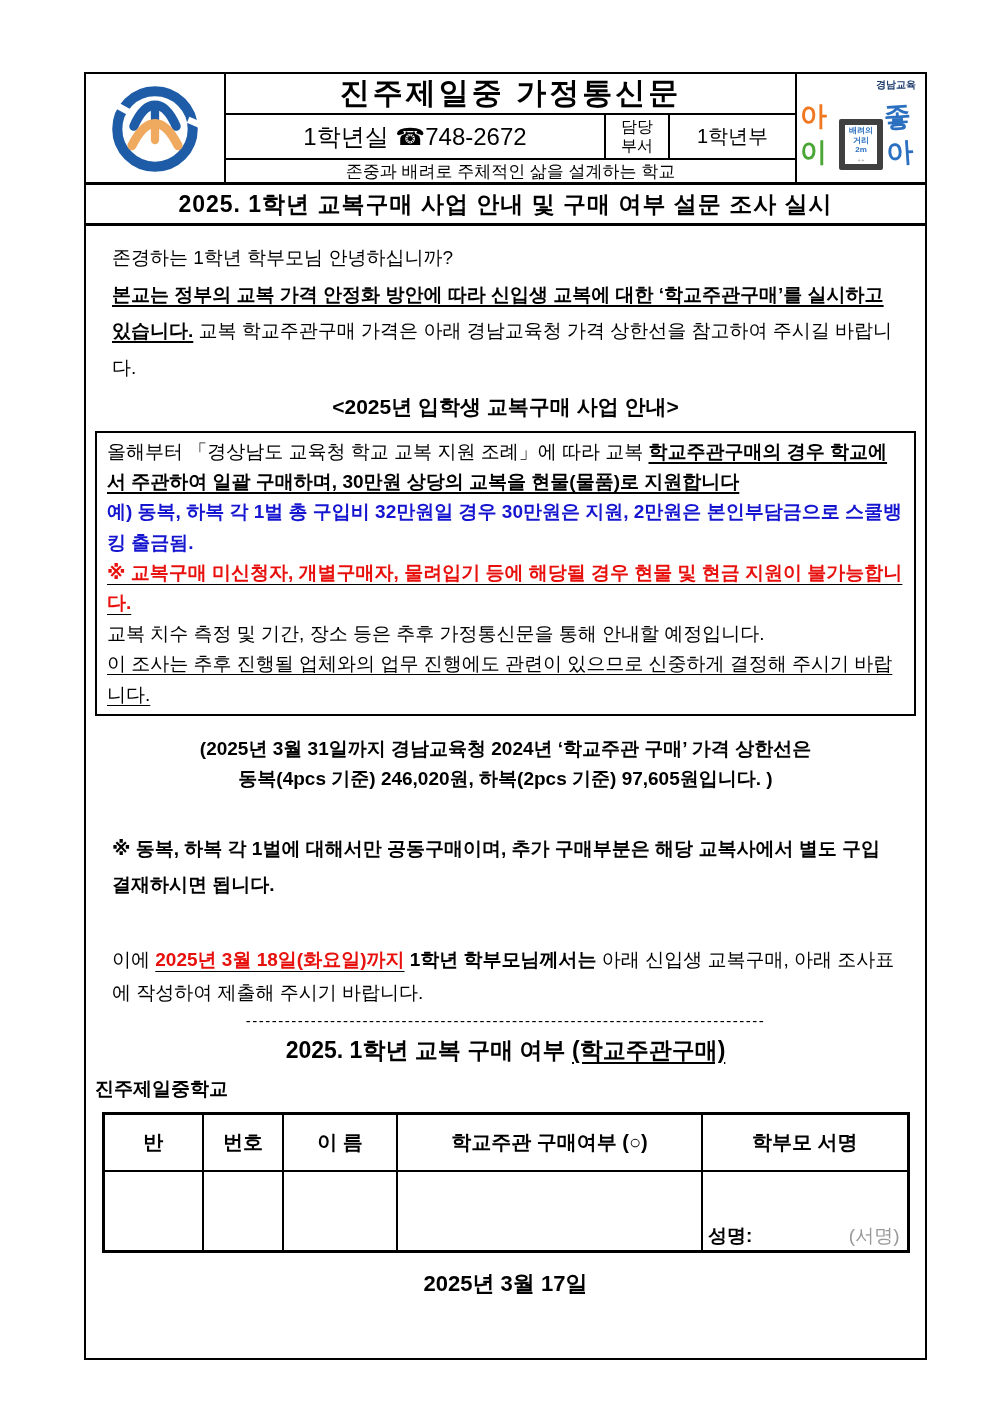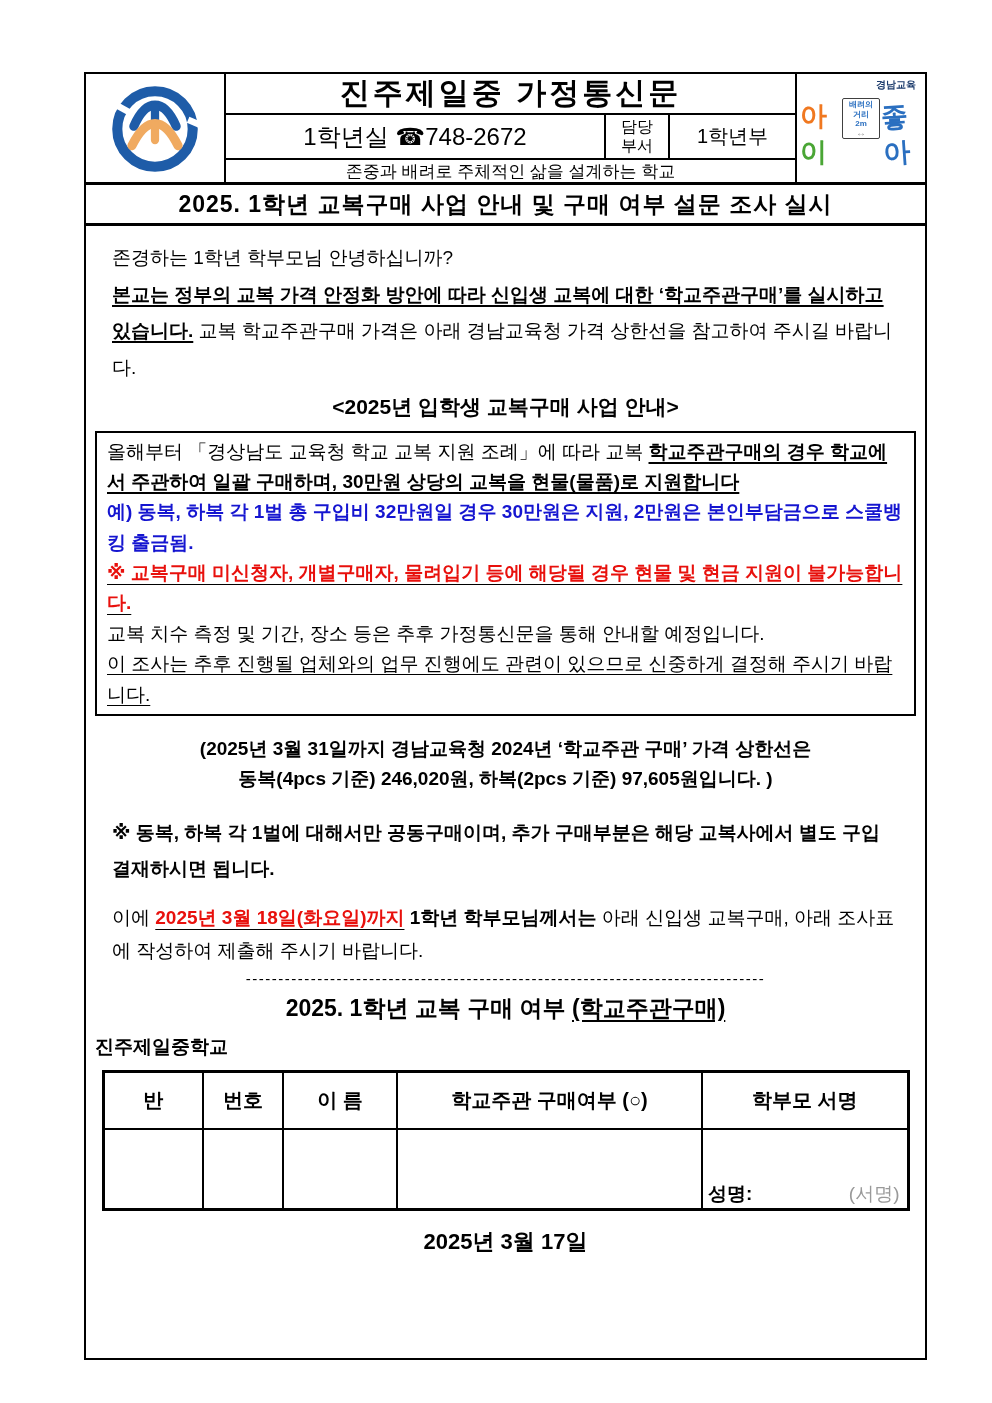--- a/index.html
+++ b/index.html
@@ -19,43 +19,43 @@
   .h-title { height:41px; border-bottom:2px solid #000; display:flex; align-items:center; justify-content:center;
              font-size:30px; font-weight:700; letter-spacing:3px; }
   .h-contact { height:45px; border-bottom:2px solid #000; display:flex; align-items:stretch; }
   .h-phone { width:378px; display:flex; align-items:center; justify-content:center; font-size:24px; }
   .h-dept-label { width:66px; border-left:2px solid #000; border-right:2px solid #000; display:flex; flex-direction:column;
                   align-items:center; justify-content:center; font-size:16px; line-height:1.15; }
   .h-dept-value { flex:1; display:flex; align-items:center; justify-content:center; font-size:20px; }
   .h-motto { flex:1; display:flex; align-items:center; justify-content:center; font-size:17px; }
   .rlogo-cell { border-left:2px solid #000; position:relative; padding:4px 3px; overflow:hidden; }
   .camp-org { text-align:right; font-size:10px; font-weight:700; color:#1a3a6b; padding-right:6px; }
-  .camp-row { display:flex; align-items:flex-start; justify-content:center; margin-top:6px; }
+  .camp-row { display:flex; align-items:flex-end; justify-content:center; margin-top:6px; }
   .camp-ai .c1 { color:#f07820; font-size:27px; font-weight:700; }
   .camp-ai .c2 { color:#4aa635; font-size:27px; font-weight:700; }
-  .camp-box { margin:0 2px; border:1px solid #404040; border-radius:2px; padding:1px 2px; text-align:center;
+  .camp-box { margin:0 2px; border:6px solid #404040; border-radius:2px; padding:1px 2px; text-align:center;
               font-size:8px; font-weight:700; color:#2a6fc0; line-height:1.2; }
   .camp-arrow { display:block; color:#9a9a9a; font-size:10px; line-height:0.8; }
   .camp-joa { color:#2a6fc0; font-size:27px; font-weight:700; transform:rotate(-4deg); }
   
   .title-bar { height:41px; border-bottom:3px solid #000; display:flex; align-items:center; justify-content:center;
                font-size:23px; font-weight:700; letter-spacing:1px; }
   
   .doc-body { height:1131px; overflow:hidden; padding:14px 9px 0; font-size:19px; }
   .para { margin:0; padding:0 17px; line-height:1.93; }
   .bold-u { font-weight:700; text-decoration:underline; text-underline-offset:4px; text-decoration-thickness:2px; }
   .u { text-decoration:underline; text-underline-offset:4px; }
   .section-title { text-align:center; font-weight:700; font-size:21px; line-height:1.9; margin:0; }
   .info-box { border:2px solid #000; margin:4px 0 0; padding:4px 10px; line-height:1.6; }
   .info-box p { margin:0; }
   .blue-b { color:#1515d0; font-weight:700; }
   .red-bu { color:#e8100c; font-weight:700; text-decoration:underline; text-underline-offset:5px; text-decoration-color:#000; }
   .price-note { margin-top:18px; text-align:center; font-weight:700; line-height:1.6; }
-  .co-note { margin:20px 0 0; padding:0 17px; font-weight:700; line-height:1.9; }
-  .submit-para { margin:14px 0 0; padding:0 10px 0 17px; line-height:1.75; }
+  .co-note { margin:36px 0 0; padding:0 17px; font-weight:700; line-height:1.9; }
+  .submit-para { margin:40px 0 0; padding:0 10px 0 17px; line-height:1.75; }
   .red-date { color:#e8100c; font-weight:700; text-decoration:underline; text-underline-offset:5px; text-decoration-color:#000; }
   .b { font-weight:700; }
   .divider { text-align:center; font-size:15px; letter-spacing:1.5px; margin-top:2px; white-space:nowrap; overflow:hidden; }
   .survey-title { text-align:center; font-size:23px; font-weight:700; margin-top:6px; }
   .school-right { font-weight:700; font-size:19px; padding-right:14px; margin-top:10px; }
   table.survey { width:805px; margin:10px auto 0; border-collapse:collapse; border:3px solid #000; table-layout:fixed; }
   table.survey th { height:58px; font-size:20px; font-weight:700; border:2px solid #000; text-align:center; }
   table.survey td { height:80px; border:2px solid #000; }
   .sign-cell { display:flex; align-items:flex-end; justify-content:space-between; padding:0 6px 0 4px; height:100%; }
   .sign-name { font-weight:700; font-size:19px; }

